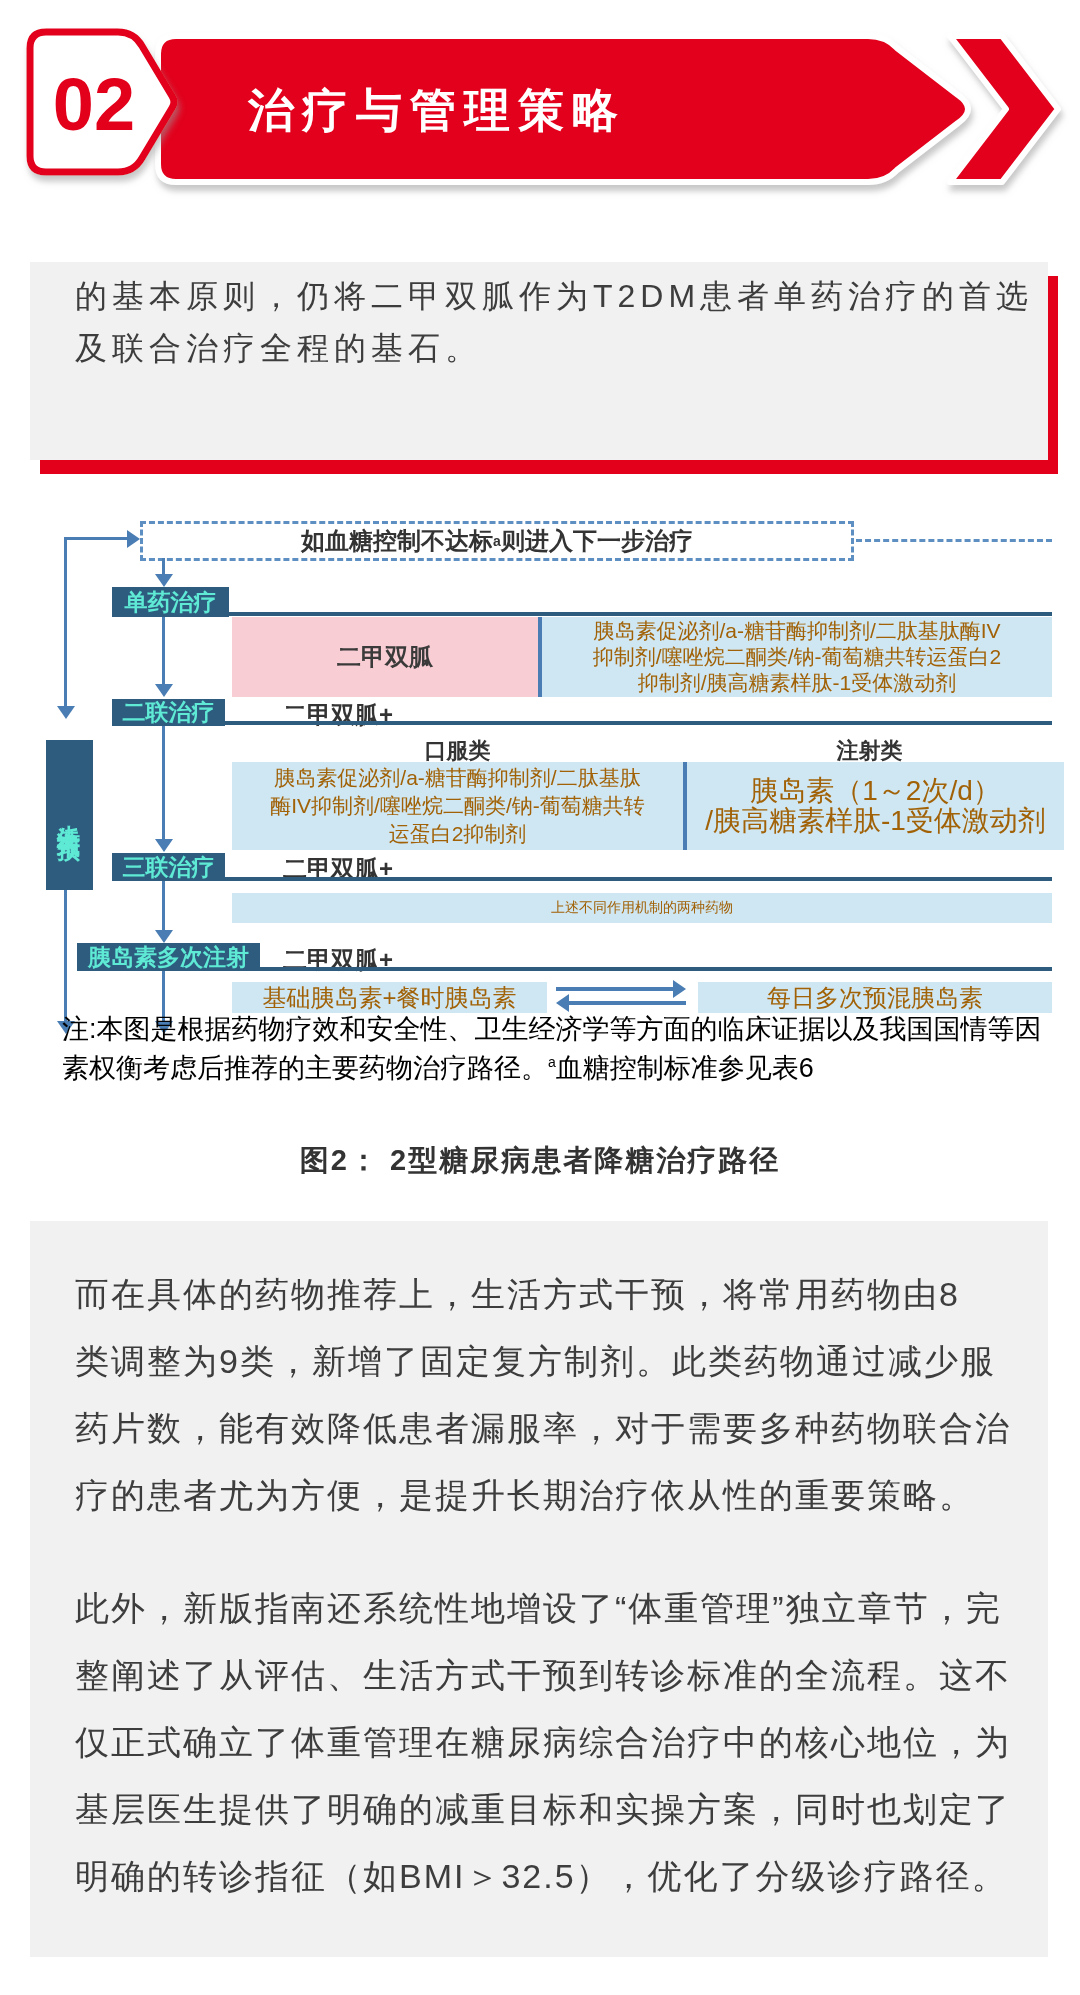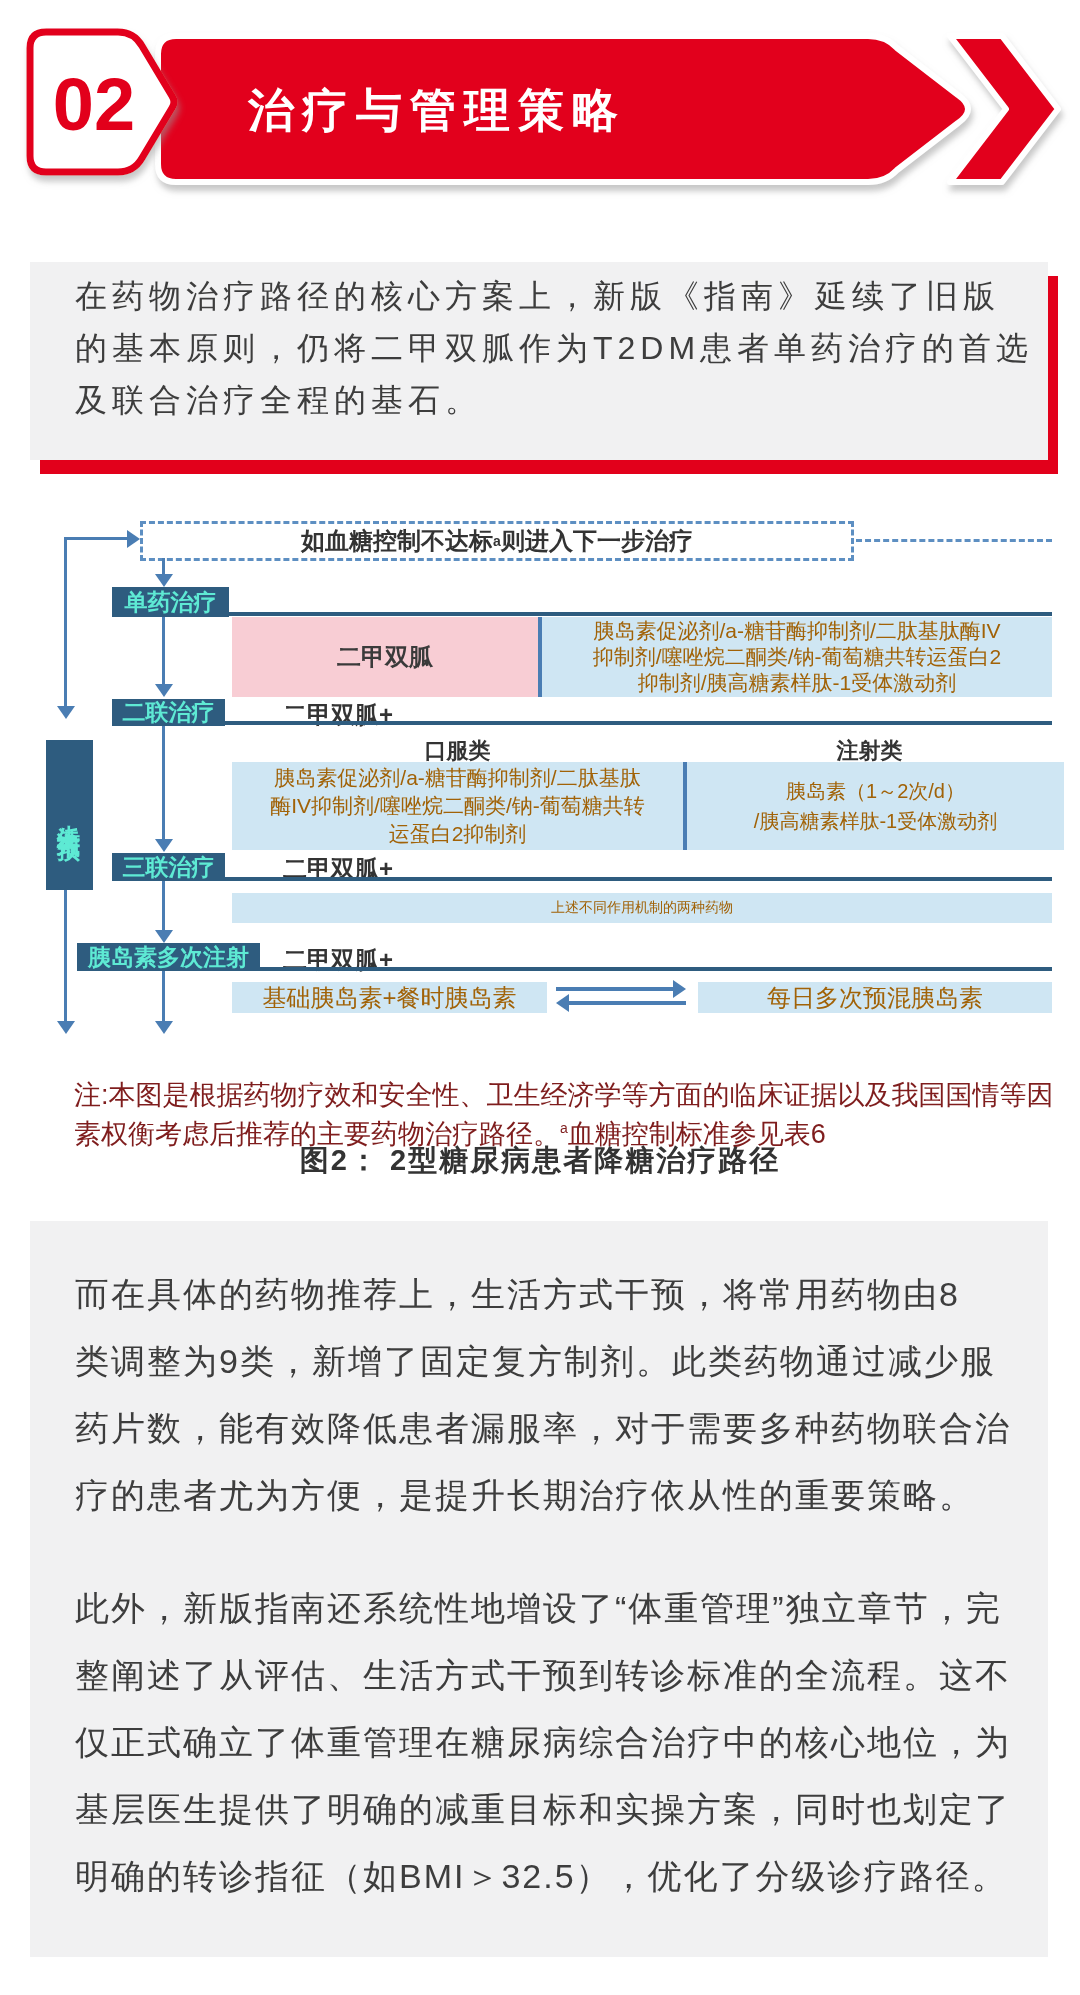--- a/index.html
+++ b/index.html
@@ -22,21 +22,21 @@
   .sline{background:var(--steel);}
   .dashedbox{border:3px dashed #5d8fc2;box-sizing:border-box;display:flex;align-items:center;justify-content:center;
              font-size:24px;font-weight:bold;color:#333;background:#fff;}
   .dashtail{border-top:3px dashed #5d8fc2;height:0;}
   .arr-down{width:0;height:0;border-left:9px solid transparent;border-right:9px solid transparent;border-top:13px solid var(--steel);}
   .arr-right{width:0;height:0;border-top:9px solid transparent;border-bottom:9px solid transparent;border-left:13px solid var(--steel);}
   .arr-left{width:0;height:0;border-top:9px solid transparent;border-bottom:9px solid transparent;border-right:13px solid var(--steel);}
   .mfplus{position:absolute;font-size:24px;font-weight:bold;color:#333;white-space:nowrap;}
   .colhead{position:absolute;font-size:22px;font-weight:bold;color:#333;text-align:center;}
   .vtext{writing-mode:vertical-rl;text-orientation:upright;letter-spacing:3px;}
-  .notes{position:absolute;left:62px;top:1076px;width:990px;font-size:27px;line-height:39px;color:#7f1d1d;margin-left:12px;}
+  .notes{position:absolute;left:62px;top:1010px;width:990px;font-size:27px;line-height:39px;color:#000000;}
   .caption{position:absolute;left:0;top:1141px;width:1080px;text-align:center;font-size:29px;font-weight:bold;color:#333;letter-spacing:2px;}
   .bodyblock{position:absolute;left:30px;top:1221px;width:1018px;height:736px;background:var(--graybg);
              box-sizing:border-box;padding:40px 35px 0 45px;}
   .bodyblock .ln{font-size:34px;line-height:67px;letter-spacing:2px;color:var(--textdark);white-space:nowrap;}
   .para2{margin-top:46px;}
   sup.fn{font-size:14px;vertical-align:super;line-height:0;}
 </style>
 </head>
 <body>
 
@@ -52,21 +52,20 @@
     <path filter="url(#ds)" d="M176,36 H868 Q886,36 897,48 L958,95 Q968,102 968,109 Q968,116 958,123 L897,170 Q886,182 868,182 H176 Q158,182 158,164 V54 Q158,36 176,36 Z" fill="var(--red)" stroke="#fff" stroke-width="6" stroke-linejoin="round"></path>
 
     <polygon filter="url(#ds)" points="950,36 1002,36 1058,109 1002,182 950,182 1006,109" fill="var(--red)" stroke="#fff" stroke-width="6" stroke-linejoin="round"></polygon>
 
     <path filter="url(#ds)" d="M46,32 H118 Q134,32 142,46 L172,96 Q176,102 172,108 L142,158 Q134,172 118,172 H46 Q30,172 30,156 V48 Q30,32 46,32 Z" fill="#ffffff" stroke="var(--red)" stroke-width="7" stroke-linejoin="round"></path>
     <text x="94" y="130" text-anchor="middle" font-size="74" font-weight="800" fill="var(--red)">02</text>
     <text x="248" y="126" font-size="46" font-weight="bold" fill="#ffffff" letter-spacing="8">治疗与管理策略</text>
   </svg>
 
   <div class="intro">
-    <div class="ln">在药物治疗路径的核心方案上，新版《指南》延续了旧版</div>
     <div class="ln">的基本原则，仍将二甲双胍作为T2DM患者单药治疗的首选</div>
     <div class="ln">及联合治疗全程的基石。</div>
   </div>
 
   <div class="abs" style="left:0;top:0;width:1080px;height:1995px">
 
     <div class="dashedbox abs" style="left:140px;top:521px;width:714px;height:40px">
       <span>如血糖控制不达标</span>
         <sup class="fn">a</sup>
         <span>则进入下一步治疗</span>
@@ -107,21 +106,21 @@
     <div class="mfplus" style="left:283px;top:699px">二甲双胍+</div>
     <div class="rule abs" style="left:225px;top:721px;width:827px"></div>
     <div class="colhead" style="left:232px;top:736px;width:451px">口服类</div>
     <div class="colhead" style="left:687px;top:736px;width:365px">注射类</div>
     <div class="bluebox abs" style="left:232px;top:762px;width:451px;height:88px;font-size:21px;line-height:28px">
       <div>胰岛素促泌剂/a-糖苷酶抑制剂/二肽基肽</div>
       <div>酶IV抑制剂/噻唑烷二酮类/钠-葡萄糖共转</div>
       <div>运蛋白2抑制剂</div>
     </div>
     <div class="sline abs" style="left:683px;top:762px;width:4px;height:88px"></div>
-    <div class="bluebox abs" style="left:687px;top:762px;width:377px;height:88px;font-size:20px;line-height:30px">
+    <div class="bluebox abs" style="left:687px;top:762px;width:377px;height:88px;font-size:28px;line-height:30px">
       <div>胰岛素（1～2次/d）</div>
       <div>/胰高糖素样肽-1受体激动剂</div>
     </div>
 
     <div class="navybox abs" style="left:112px;top:853px;width:113px;height:28px;font-size:23px">三联治疗</div>
     <div class="mfplus" style="left:283px;top:853px">二甲双胍+</div>
     <div class="rule abs" style="left:225px;top:877px;width:827px"></div>
     <div class="bluebox abs" style="left:232px;top:893px;width:820px;height:30px;font-size:14px">上述不同作用机制的两种药物</div>
 
     <div class="navybox abs" style="left:77px;top:943px;width:183px;height:28px;font-size:23px">胰岛素多次注射</div>

